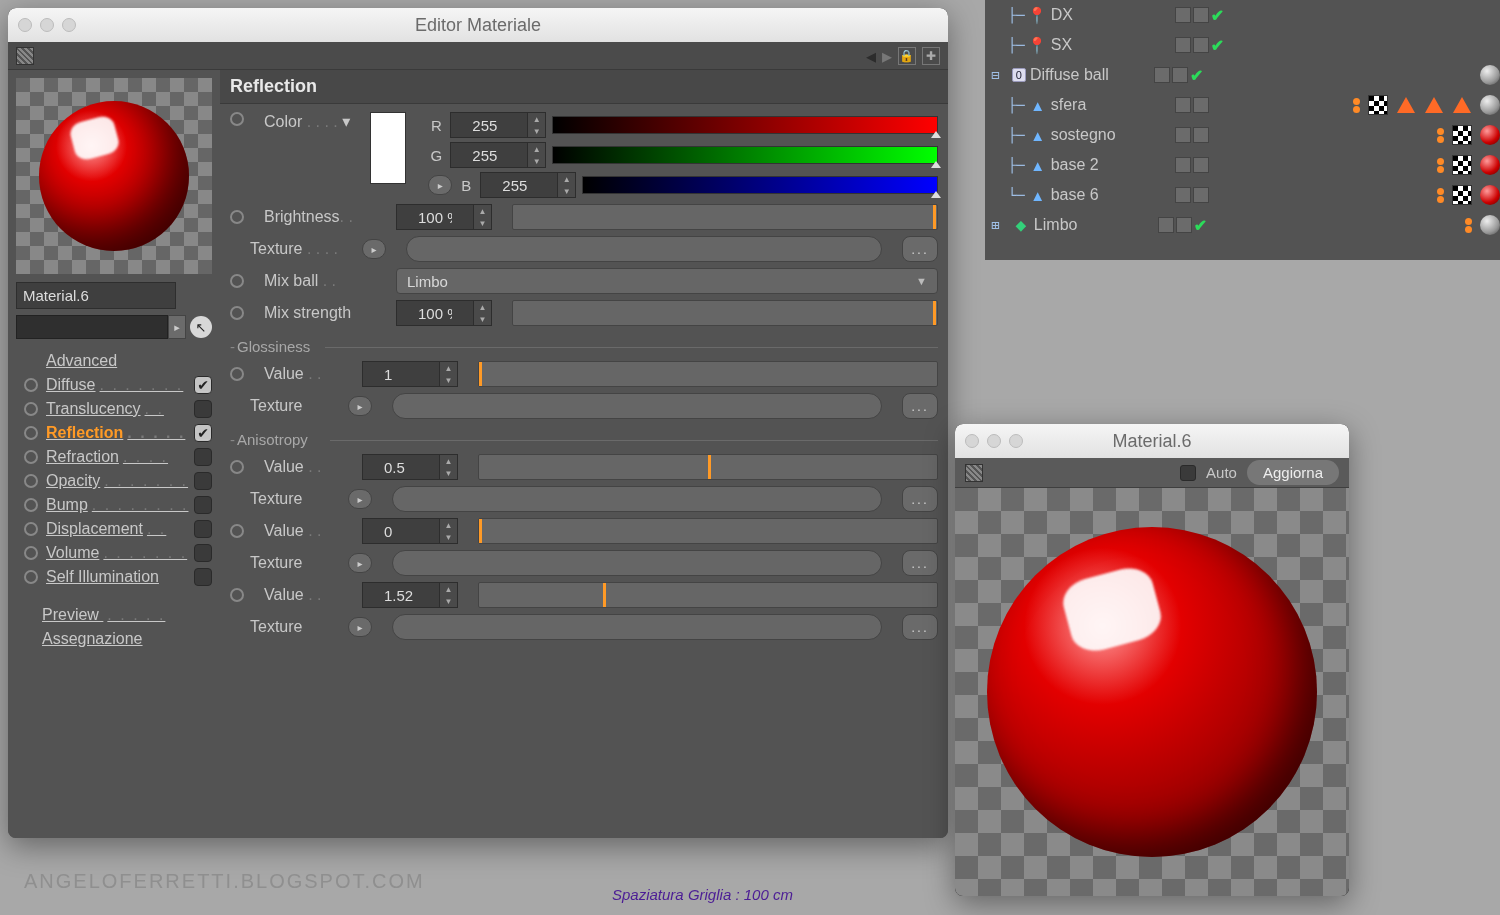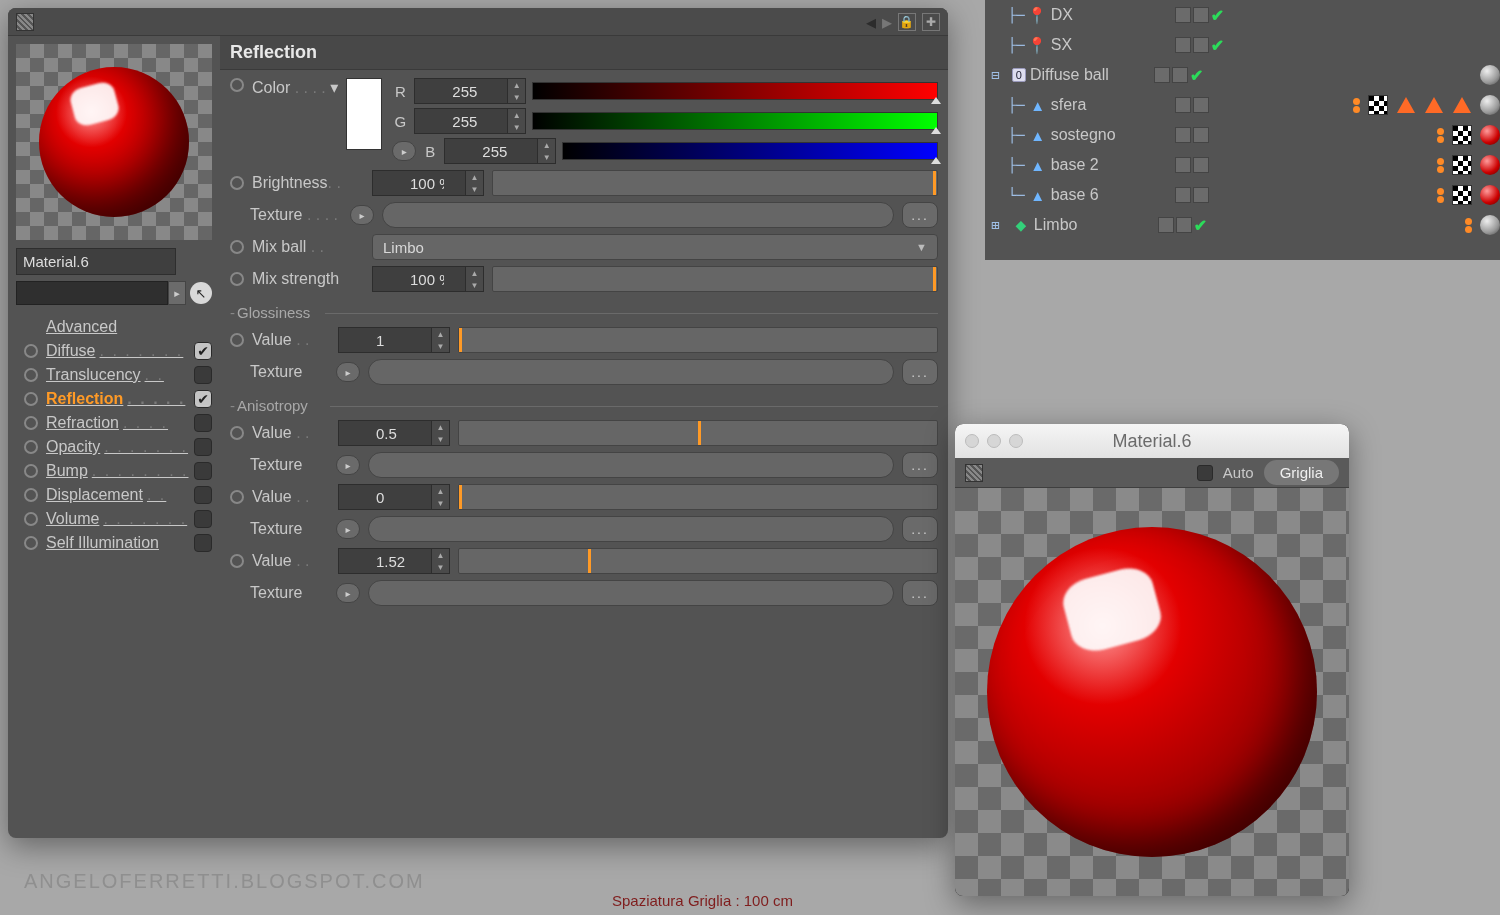--- a/index.html
+++ b/index.html
@@ -50,26 +50,26 @@
 .right-col { flex:1; background:#535353; position:relative; }
 .right-toolbar { height:28px; background:#4b4b4b; border-bottom:1px solid #3a3a3a; display:flex; align-items:center; justify-content:flex-end; padding-right:8px; gap:6px;}
 .tb-arrow { color:#2c2c2c; font-size:20px; }
 .tb-icon { width:18px; height:18px; border:1px solid #777; display:flex; align-items:center; justify-content:center; font-size:12px; color:#aaa; }
 .params { padding:8px 10px 10px 10px; }
 .section-title { color:#e8e8e8; font-size:18px; font-weight:600; background:#484848; padding:6px 10px; margin:-8px -10px 8px -10px; border-bottom:1px solid #3a3a3a;}
 .subhdr { color:#a8a8a8; font-size:15px; margin:12px 0 6px 0; position:relative; }
 .subhdr::before { content:"-"; margin-right:2px; color:#888;}
 .subhdr .line { border-top:1px solid #6a6a6a; position:absolute; left:var(--l,120px); right:0; top:50%; }
 
-.param-row { display:flex; align-items:center; margin:6px 0; gap:8px; }
+.param-row { display:flex; align-items:center; margin:6px 0; gap:20px; }
 .p-radio { width:14px; height:14px; border-radius:50%; border:2px solid #888; flex-shrink:0; }
 .p-label { color:#c8c8c8; font-size:16px; width:112px; white-space:nowrap; }
 .p-label.indent { margin-left:20px; width:92px; }
 .numbox { display:flex; align-items:center; background:#3f3f3f; border:1px solid #2d2d2d; height:26px; }
-.numbox input { background:transparent; border:none; color:#ddd; font-size:15px; padding:0 21px; width:76px; outline:none;margin-left:16px; }
+.numbox input { background:transparent; border:none; color:#ddd; font-size:15px; padding:0 21px; width:76px; outline:none; }
 .spin { width:18px; display:flex; flex-direction:column; border-left:1px solid #2d2d2d;}
 .spin span { height:12px; font-size:8px; color:#aaa; display:flex; align-items:center; justify-content:center; background:#4a4a4a;}
 .slider { flex:1; height:26px; background:#666; border:1px solid #444; position:relative; border-radius:2px;}
 .slider .mark { position:absolute; top:0; bottom:0; width:3px; background:#ff9a26; }
 .rgb-slider { flex:1; height:18px; position:relative; border:1px solid #333;}
 .rgb-slider.r { background:linear-gradient(90deg,#000,#ff0000);}
 .rgb-slider.g { background:linear-gradient(90deg,#000,#00ff00);}
 .rgb-slider.b { background:linear-gradient(90deg,#000,#0000ff);}
 .rgb-slider .tri { position:absolute; right:-4px; bottom:-5px; width:0; height:0; border-left:5px solid transparent; border-right:5px solid transparent; border-bottom:7px solid #ddd;}
 .swatch { width:36px; height:72px; background:#fff; border:1px solid #333; margin-right:2px;}
@@ -103,26 +103,34 @@
 
 
 .pv-bar { height:30px; background:#5a5a5a; display:flex; align-items:center; padding:0 10px; gap:10px; border-bottom:1px solid #3f3f3f;}
 .pv-bar .chk { width:16px; height:16px; background:#3a3a3a; border:1px solid #2a2a2a; border-radius:3px;}
 .pv-bar .lbl { color:#c8c8c8; font-size:15px;}
 .pv-bar .btn { background:#777; color:#eee; padding:4px 16px; border-radius:14px; font-size:15px; margin-left:auto;}
 .pv-canvas { width:100%; height:calc(100% - 64px); background:#222; position:relative; display:flex; align-items:center; justify-content:center;}
 .pv-canvas .checker { background:repeating-conic-gradient(#8a8a8a 0 25%, #6a6a6a 0 50%) 0 0/46px 46px; }
 
 .watermark { position:absolute; left:24px; bottom:22px; color:#8f8f8f; font-size:20px; letter-spacing:2px; font-weight:300;}
-.footerinfo { position:absolute; left:612px; bottom:6px; color:#7f1d1d; font-size:15px;}
+.footerinfo { position:absolute; left:612px; bottom:12px; color:#4c1d95; font-size:15px;font-style:italic;}
 </style>
 </head>
 <body>
 
 <div class="window" style="left:8px; top:8px; width:940px; height:830px;">
+  <div class="titlebar">
+    <div class="traffic">
+        <span></span>
+        <span></span>
+        <span></span>
+      </div>
+    <div class="title">Editor Materiale</div>
+  </div>
   <div class="editor-body">
 
     <div class="left-col">
       <div class="toolbar-strip">
         <div class="grid-icon"></div>
       </div>
       <div class="preview-box">
         <div class="checker"></div>
         <div class="sphere"></div>
       </div>
@@ -176,20 +184,28 @@
           </div>
           <div class="ch-row">
             <span class="radio"></span>
             <span class="label">Volume<span class="dots">. . . . . . .</span></span>
             <span class="chk "></span>
           </div>
           <div class="ch-row">
             <span class="radio"></span>
             <span class="label">Self Illumination<span class="dots"></span></span>
             <span class="chk "></span>
+          </div>
+        </div>
+      <div class="sub-items" id="subitems">
+          <div class="ch-row noradio">
+            <span class="label">Preview <span class="dots">. . . . .</span></span>
+          </div>
+          <div class="ch-row noradio">
+            <span class="label">Assegnazione <span class="dots"></span></span>
           </div>
         </div>
     </div>
 
     <div class="right-col">
       <div class="right-toolbar">
         <span class="tb-arrow">◂</span>
         <span class="tb-arrow" style="color:#777">▸</span>
         <span class="tb-icon">🔒</span>
         <span class="tb-icon">✚</span>
@@ -515,21 +531,21 @@
         <span></span>
         <span></span>
       </div>
     <div class="title">Material.6</div>
   </div>
   <div class="pv-bar">
     <div class="grid-icon"></div>
     <div style="flex:1"></div>
     <div class="chk"></div>
     <div class="lbl">Auto</div>
-    <div class="btn">Griglia</div>
+    <div class="btn">Aggiorna</div>
   </div>
   <div class="pv-canvas">
     <div class="checker"></div>
     <div class="sphere big"></div>
   </div>
 </div>
 
 <div class="watermark">ANGELOFERRETTI.BLOGSPOT.COM</div>
 <div class="footerinfo">Spaziatura Griglia : 100 cm</div>
 

